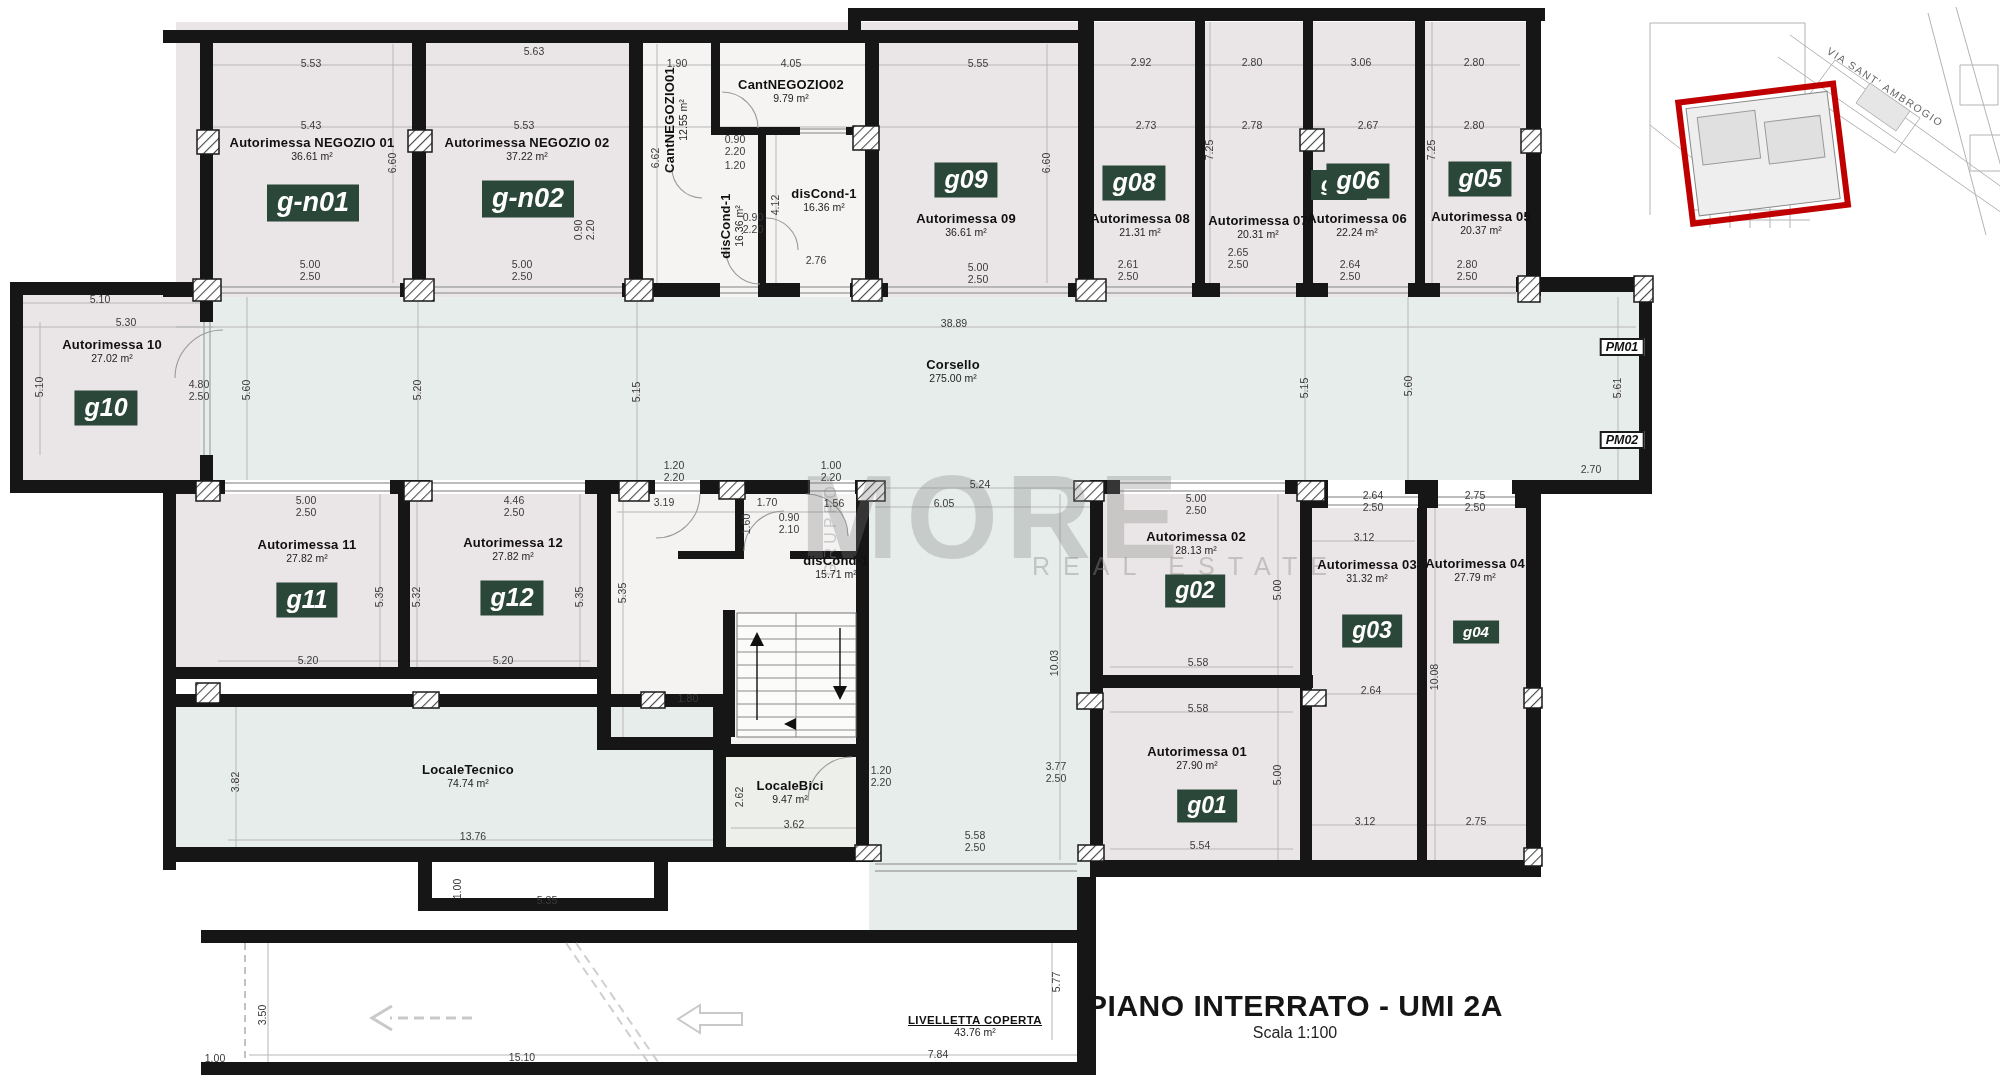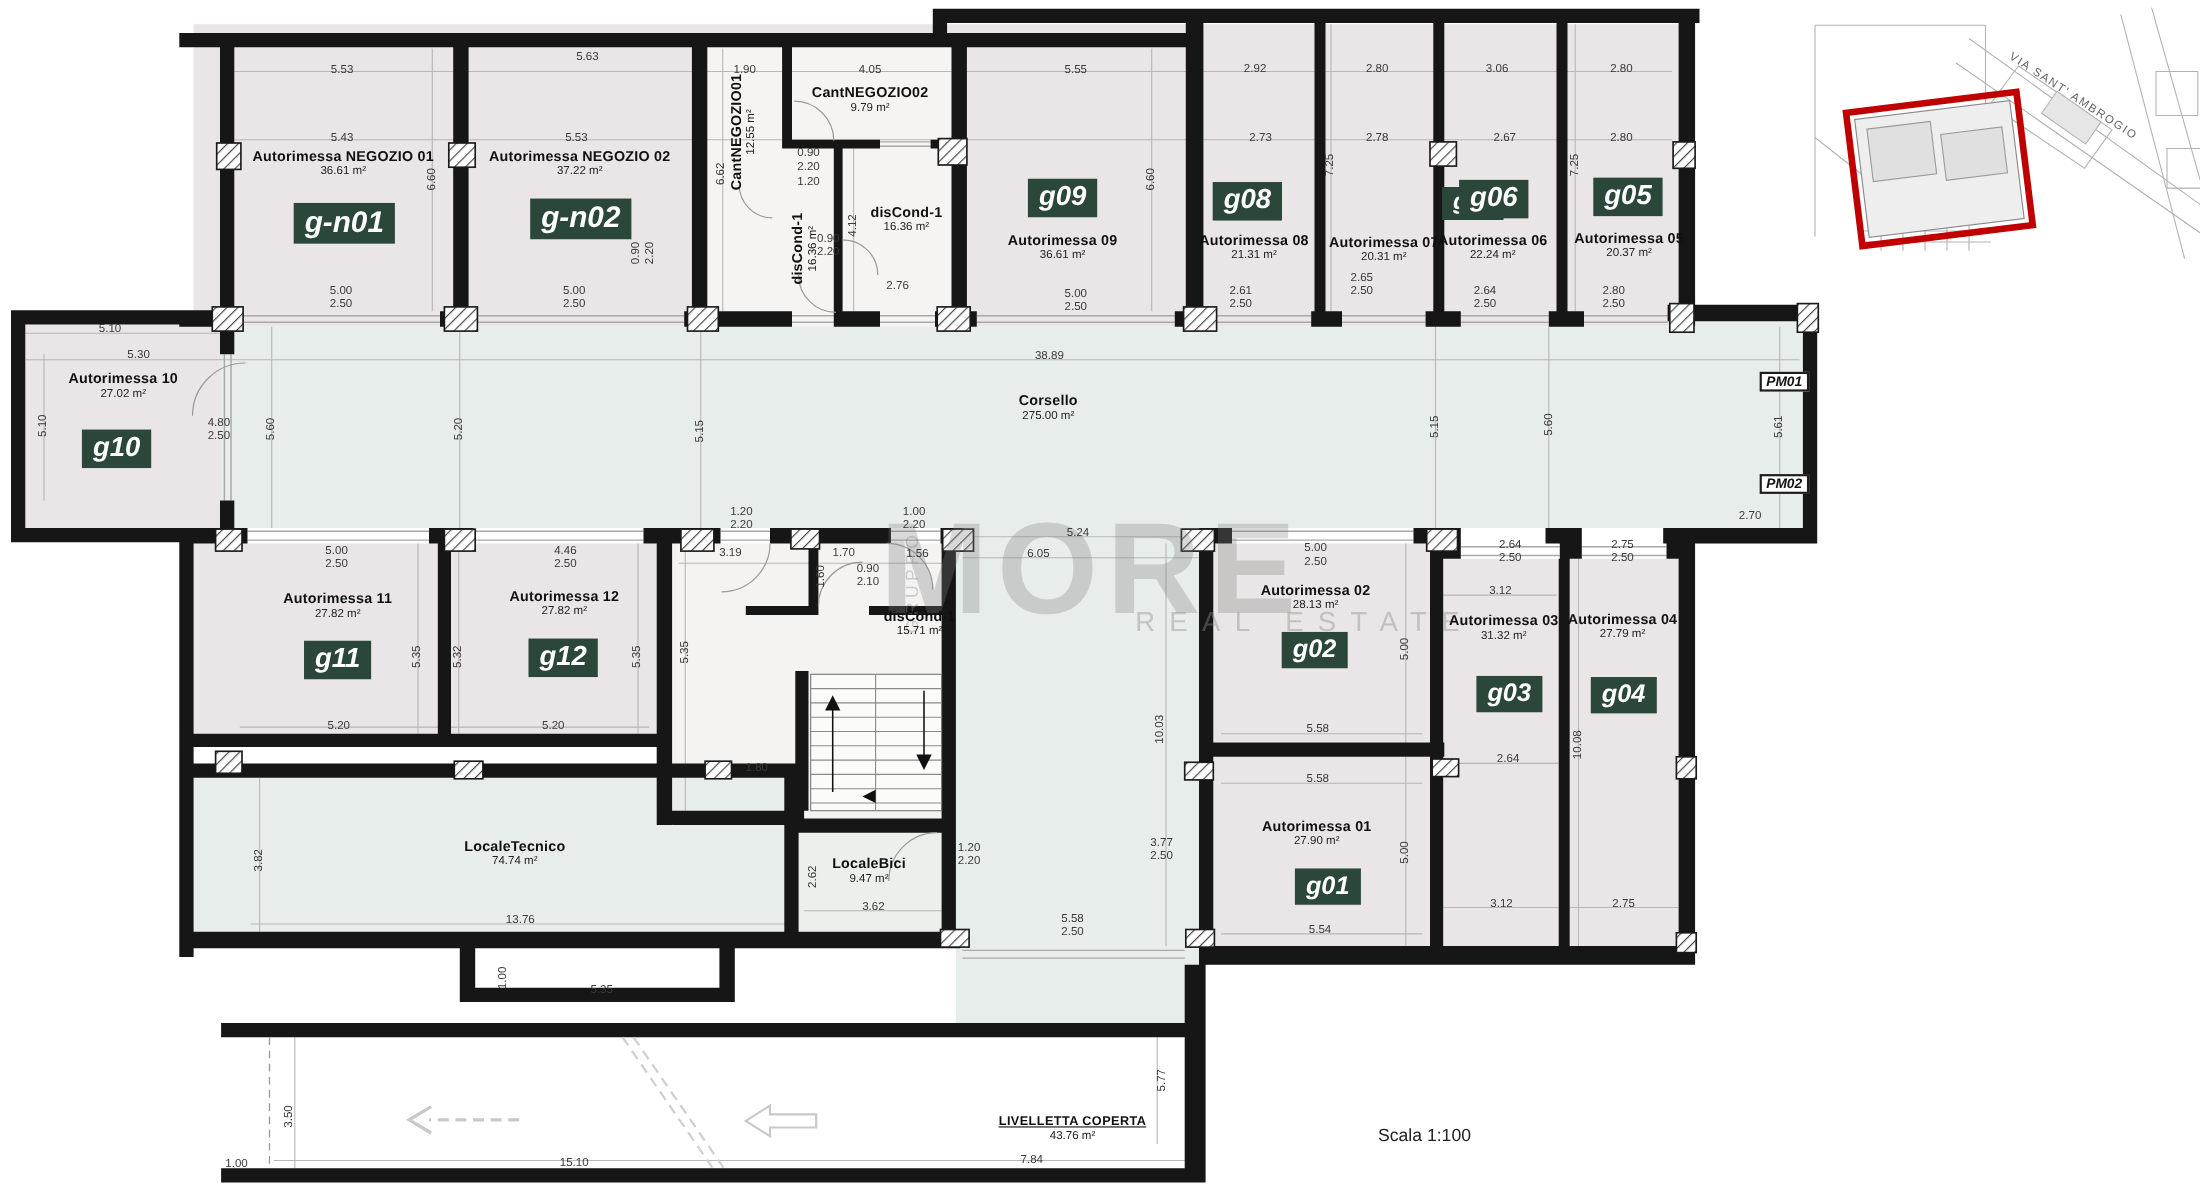--- a/index.html
+++ b/index.html
@@ -185,20 +185,21 @@
       <rect x="55" y="88" width="156" height="122" fill="none" stroke="#c00000" stroke-width="6"></rect>
     </g>
     <text transform="translate(196,48) rotate(33)" font-size="10.5" fill="#666" letter-spacing="1.5" font-family="Liberation Sans, sans-serif">VIA SANT' AMBROGIO</text>
   </g>
 </svg>
 
 <div id="labels">
   <div class="wm-brand">MORE</div>
   <div class="wm-sub">REAL ESTATE</div>
   <div class="wm-side">GRUPPO</div>
+  <div class="title-main">PIANO INTERRATO - UMI 2A</div>
   <div class="title-scale">Scala 1:100</div>
 <div class="dim" style="left: 311px; top: 64px;">5.53</div>
       <div class="dim" style="left: 524px; top: 52px; padding-left: 20px;">5.63</div>
       <div class="dim" style="left: 677px; top: 64px;">1.90</div>
       <div class="dim" style="left: 791px; top: 64px;">4.05</div>
       <div class="dim" style="left: 978px; top: 64px;">5.55</div>
       <div class="dim" style="left: 1141px; top: 63px;">2.92</div>
       <div class="dim" style="left: 1252px; top: 63px;">2.80</div>
       <div class="dim" style="left: 1361px; top: 63px;">3.06</div>
       <div class="dim" style="left: 1474px; top: 63px;">2.80</div>
@@ -403,19 +404,19 @@
       <div class="badge" style="left: 966px; top: 180px; font-size: 25px;">g09</div>
       <div class="badge" style="left: 1134px; top: 183px; font-size: 25px;">g08</div>
       <div class="badge" style="left: 1323px; top: 185px; font-size: 21px; margin-left: 16px;">g07</div>
       <div class="badge" style="left: 1358px; top: 181px; font-size: 25px;">g06</div>
       <div class="badge" style="left: 1480px; top: 179px; font-size: 25px;">g05</div>
       <div class="badge" style="left: 106px; top: 408px; font-size: 25px;">g10</div>
       <div class="badge" style="left: 307px; top: 600px; font-size: 25px;">g11</div>
       <div class="badge" style="left: 512px; top: 598px; font-size: 25px;">g12</div>
       <div class="badge" style="left: 1195px; top: 591px; font-size: 23px;">g02</div>
       <div class="badge" style="left: 1372px; top: 631px; font-size: 23px;">g03</div>
-      <div class="badge" style="left: 1476px; top: 632px; font-size: 23px;">g04</div>
+      <div class="badge" style="left: 1476px; top: 632px; font-size: 15px;">g04</div>
       <div class="badge" style="left: 1207px; top: 806px; font-size: 23px;">g01</div>
       <div class="pmbox" style="left: 1622px; top: 347px;">PM01</div>
       <div class="pmbox" style="left: 1622px; top: 440px;">PM02</div>
     </div>
 
 </div>
 
 </body></html>

